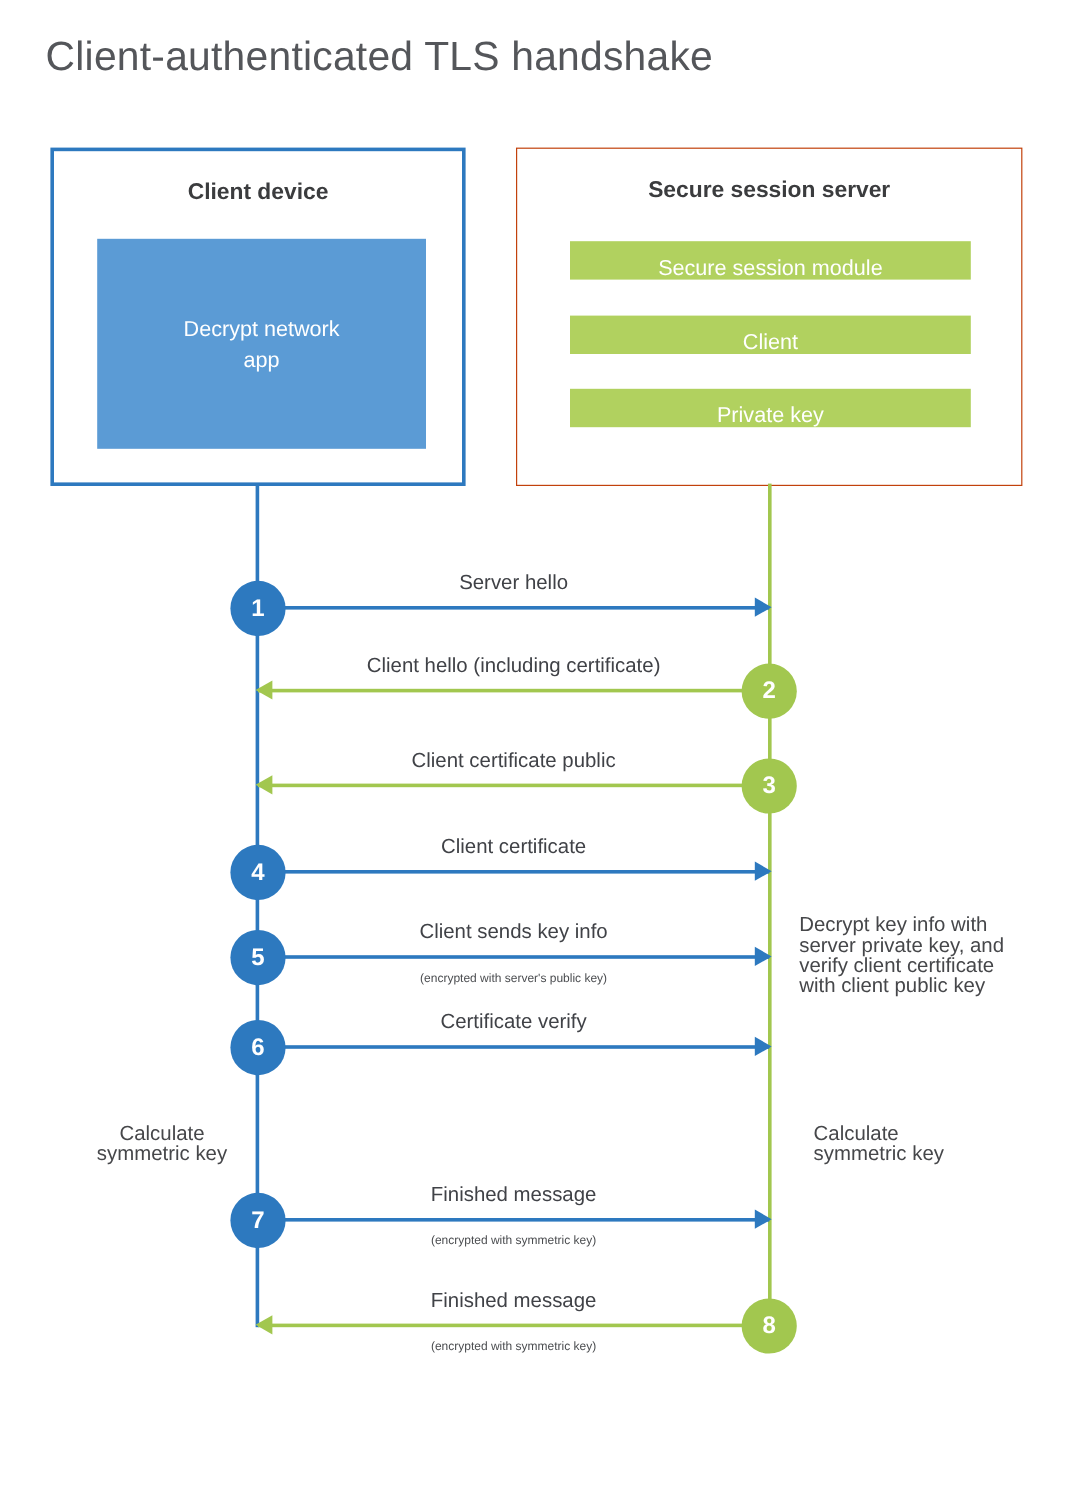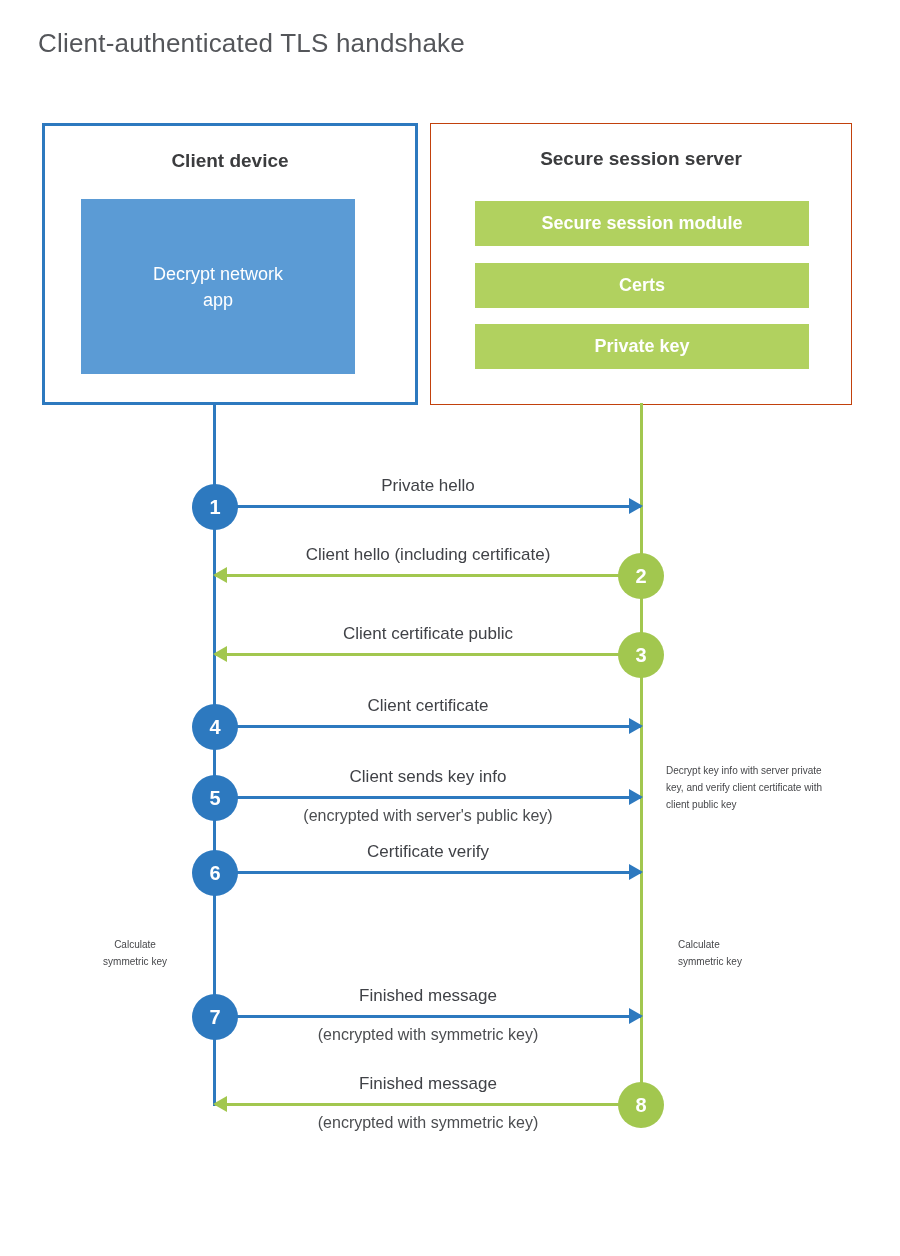--- a/index.html
+++ b/index.html
@@ -1,33 +1,33 @@
 <!DOCTYPE html>
 <html><head>
 <meta charset="utf-8">
 <style>
   html,body{margin:0;padding:0;background:#ffffff;}
   .canvas{position:relative;width:900px;height:1256px;background:#ffffff;
           font-family:"Liberation Sans",sans-serif;overflow:hidden;}
 
-  .title{position:absolute;left:38px;top:28px;margin:0;font-size:26px;
+  .title{position:absolute;left:38px;top:28px;margin:0;font-size:34px;
          font-weight:400;color:#54565a;letter-spacing:.2px;}
 
   
   .box{position:absolute;top:123px;height:282px;background:#fff;box-sizing:border-box;}
-  .client-box{left:42px;width:376px;border:3px solid #2d79bf;}
+  .client-box{left:42px;width:346px;border:3px solid #2d79bf;}
   .server-box{left:430px;width:422px;border:1px solid #c2410c;}
   .box-title{position:absolute;top:24px;left:0;right:0;text-align:center;
              font-size:19px;font-weight:700;color:#3b3c3e;}
   .client-module{position:absolute;left:36px;top:73px;width:274px;height:175px;
                  background:#5b9bd5;color:#fff;font-size:18px;display:flex;
                  align-items:center;justify-content:center;text-align:center;
                  white-space:pre-line;line-height:26px;}
-  .server-module{position:absolute;left:44px;width:334px;height:45px;background:#b1d15f;
-                 color:#fff;font-size:18px;line-height:45px;text-align:center;font-weight:bold;}
+  .server-module{position:absolute;left:44px;width:334px;height:32px;background:#b1d15f;
+                 color:#fff;font-size:18px;line-height:45px;text-align:center;}
   .m0{top:77px}.m1{top:139px}.m2{top:200px}
 
   
   .lifeline{position:absolute;top:403px;width:3px;height:703px;}
   .blue-line{left:213px;background:#2d79bf;}
   .green-line{left:640px;background:#a2c74f;}
 
   
   .circ{position:absolute;width:46px;height:46px;border-radius:50%;color:#fff;
         font-size:20px;font-weight:700;display:flex;align-items:center;
@@ -42,65 +42,65 @@
   .arrow.right::after{content:"";position:absolute;right:-2px;top:-7px;width:0;height:0;
         border-left:14px solid #2d79bf;border-top:8px solid transparent;
         border-bottom:8px solid transparent;}
   .arrow.left::after{content:"";position:absolute;left:-2px;top:-7px;width:0;height:0;
         border-right:14px solid #a2c74f;border-top:8px solid transparent;
         border-bottom:8px solid transparent;}
 
   
   .lbl{position:absolute;left:218px;width:420px;text-align:center;font-size:17px;
        color:#404247;line-height:20px;}
-  .sub{position:absolute;left:218px;width:420px;text-align:center;font-size:16px;
+  .sub{position:absolute;left:218px;width:420px;text-align:center;font-size:10px;
        color:#4b4d50;line-height:17px;}
 
   
   .c1{top:484px}.a1{top:505px}.l1{top:476px}
   .c2{top:553px}.a2{top:574px}.l2{top:545px}
   .c3{top:632px}.a3{top:653px}.l3{top:624px}
   .c4{top:704px}.a4{top:725px}.l4{top:696px}
   .c5{top:775px}.a5{top:796px}.l5{top:767px}.sb5{top:807px}
   .c6{top:850px}.a6{top:871px}.l6{top:842px}.sb6{top:882px}
   .c7{top:994px}.a7{top:1015px}.l7{top:986px}.sb7{top:1026px}
   .c8{top:1082px}.a8{top:1103px}.l8{top:1074px}.sb8{top:1114px}
 
   
-  .note{position:absolute;font-size:10px;line-height:17px;color:#46474a;}
+  .note{position:absolute;font-size:17px;line-height:17px;color:#46474a;}
   .note-decrypt{left:666px;top:762px;width:172px;text-align:left;}
   .note-calc-left{left:60px;top:936px;width:150px;text-align:center;white-space:pre-line;}
   .note-calc-right{left:678px;top:936px;width:150px;text-align:left;white-space:pre-line;}
 </style>
 </head>
 <body>
 
 <div class="canvas">
 
   <h1 class="title">Client-authenticated TLS handshake</h1>
 
   <div class="box client-box">
     <div class="box-title">Client device</div>
     <div class="client-module">Decrypt network
 app</div>
   </div>
 
   <div class="box server-box">
     <div class="box-title">Secure session server</div>
     <div class="server-module m0">Secure session module</div>
-    <div class="server-module m1">Certs</div>
+    <div class="server-module m1">Client</div>
     <div class="server-module m2">Private key</div>
   </div>
 
   <div class="lifeline blue-line"></div>
   <div class="lifeline green-line"></div>
 
   <div class="circ blue c1">1</div>
   <div class="arrow blue right a1"></div>
-  <div class="lbl l1">Private hello</div>
+  <div class="lbl l1">Server hello</div>
 
   <div class="circ green c2">2</div>
   <div class="arrow green left a2"></div>
   <div class="lbl l2">Client hello (including certificate)</div>
 
   <div class="circ green c3">3</div>
   <div class="arrow green left a3"></div>
   <div class="lbl l3">Client certificate public</div>
 
   <div class="circ blue c4">4</div>

